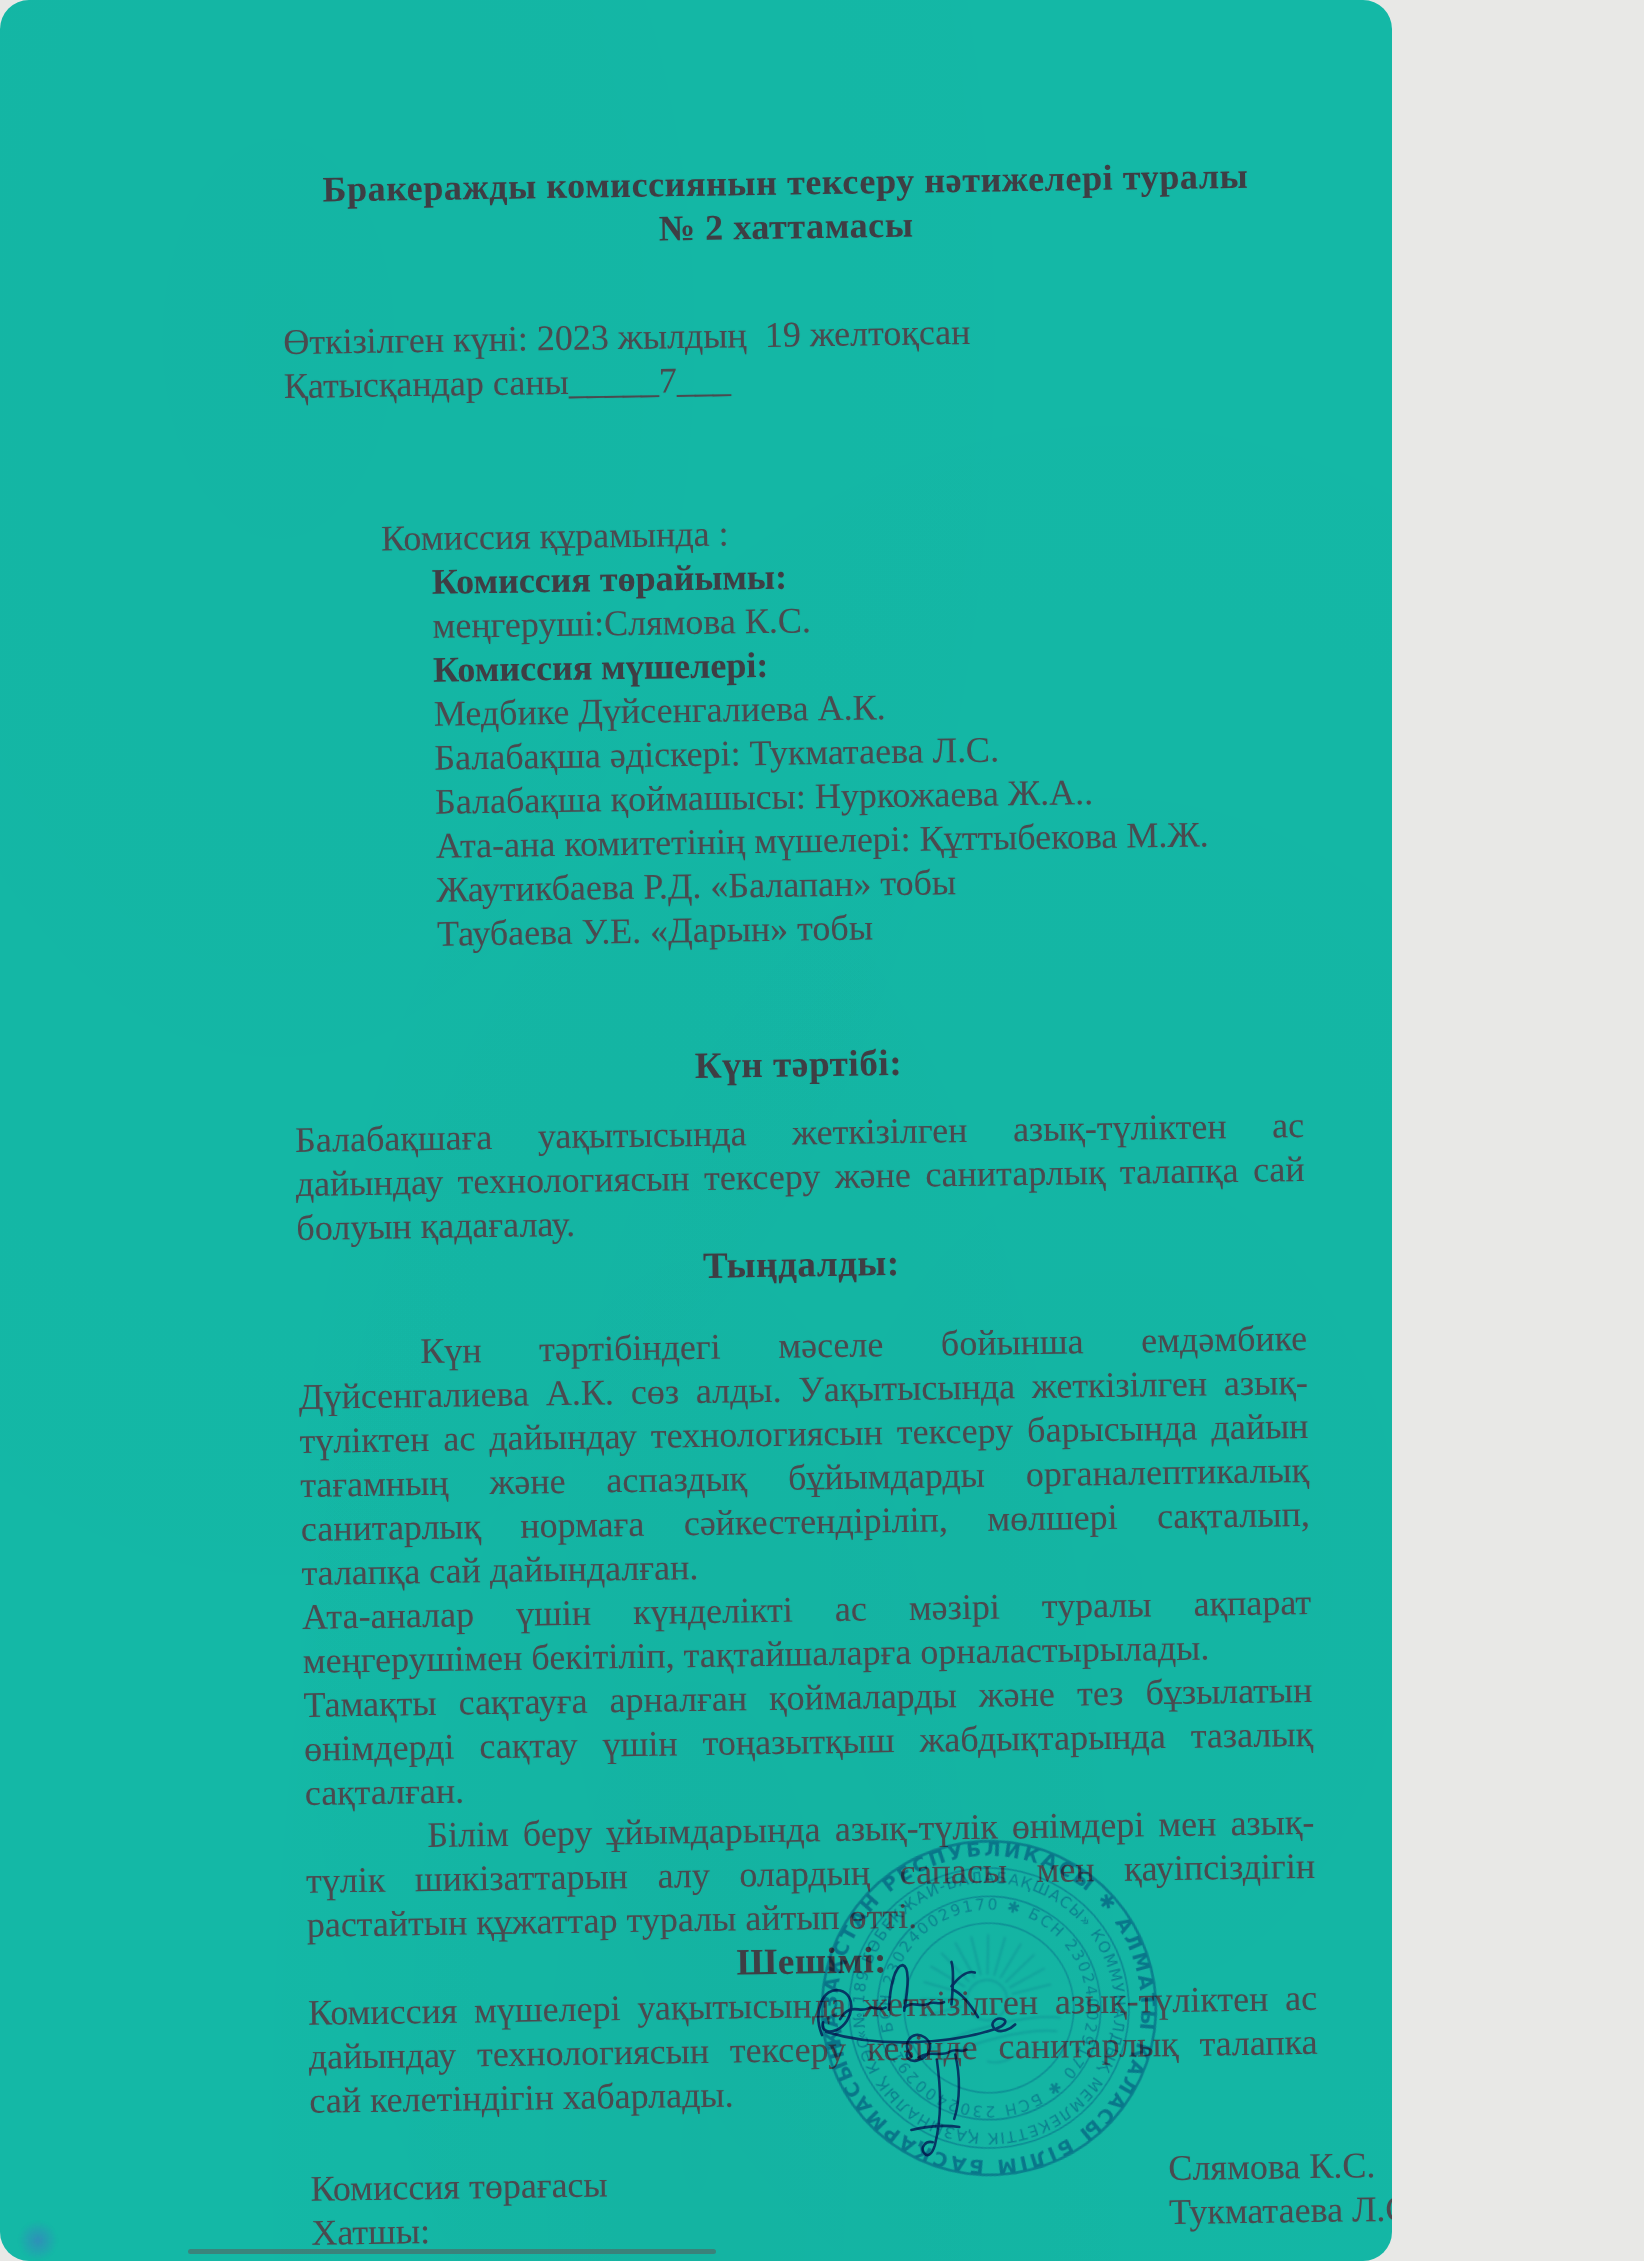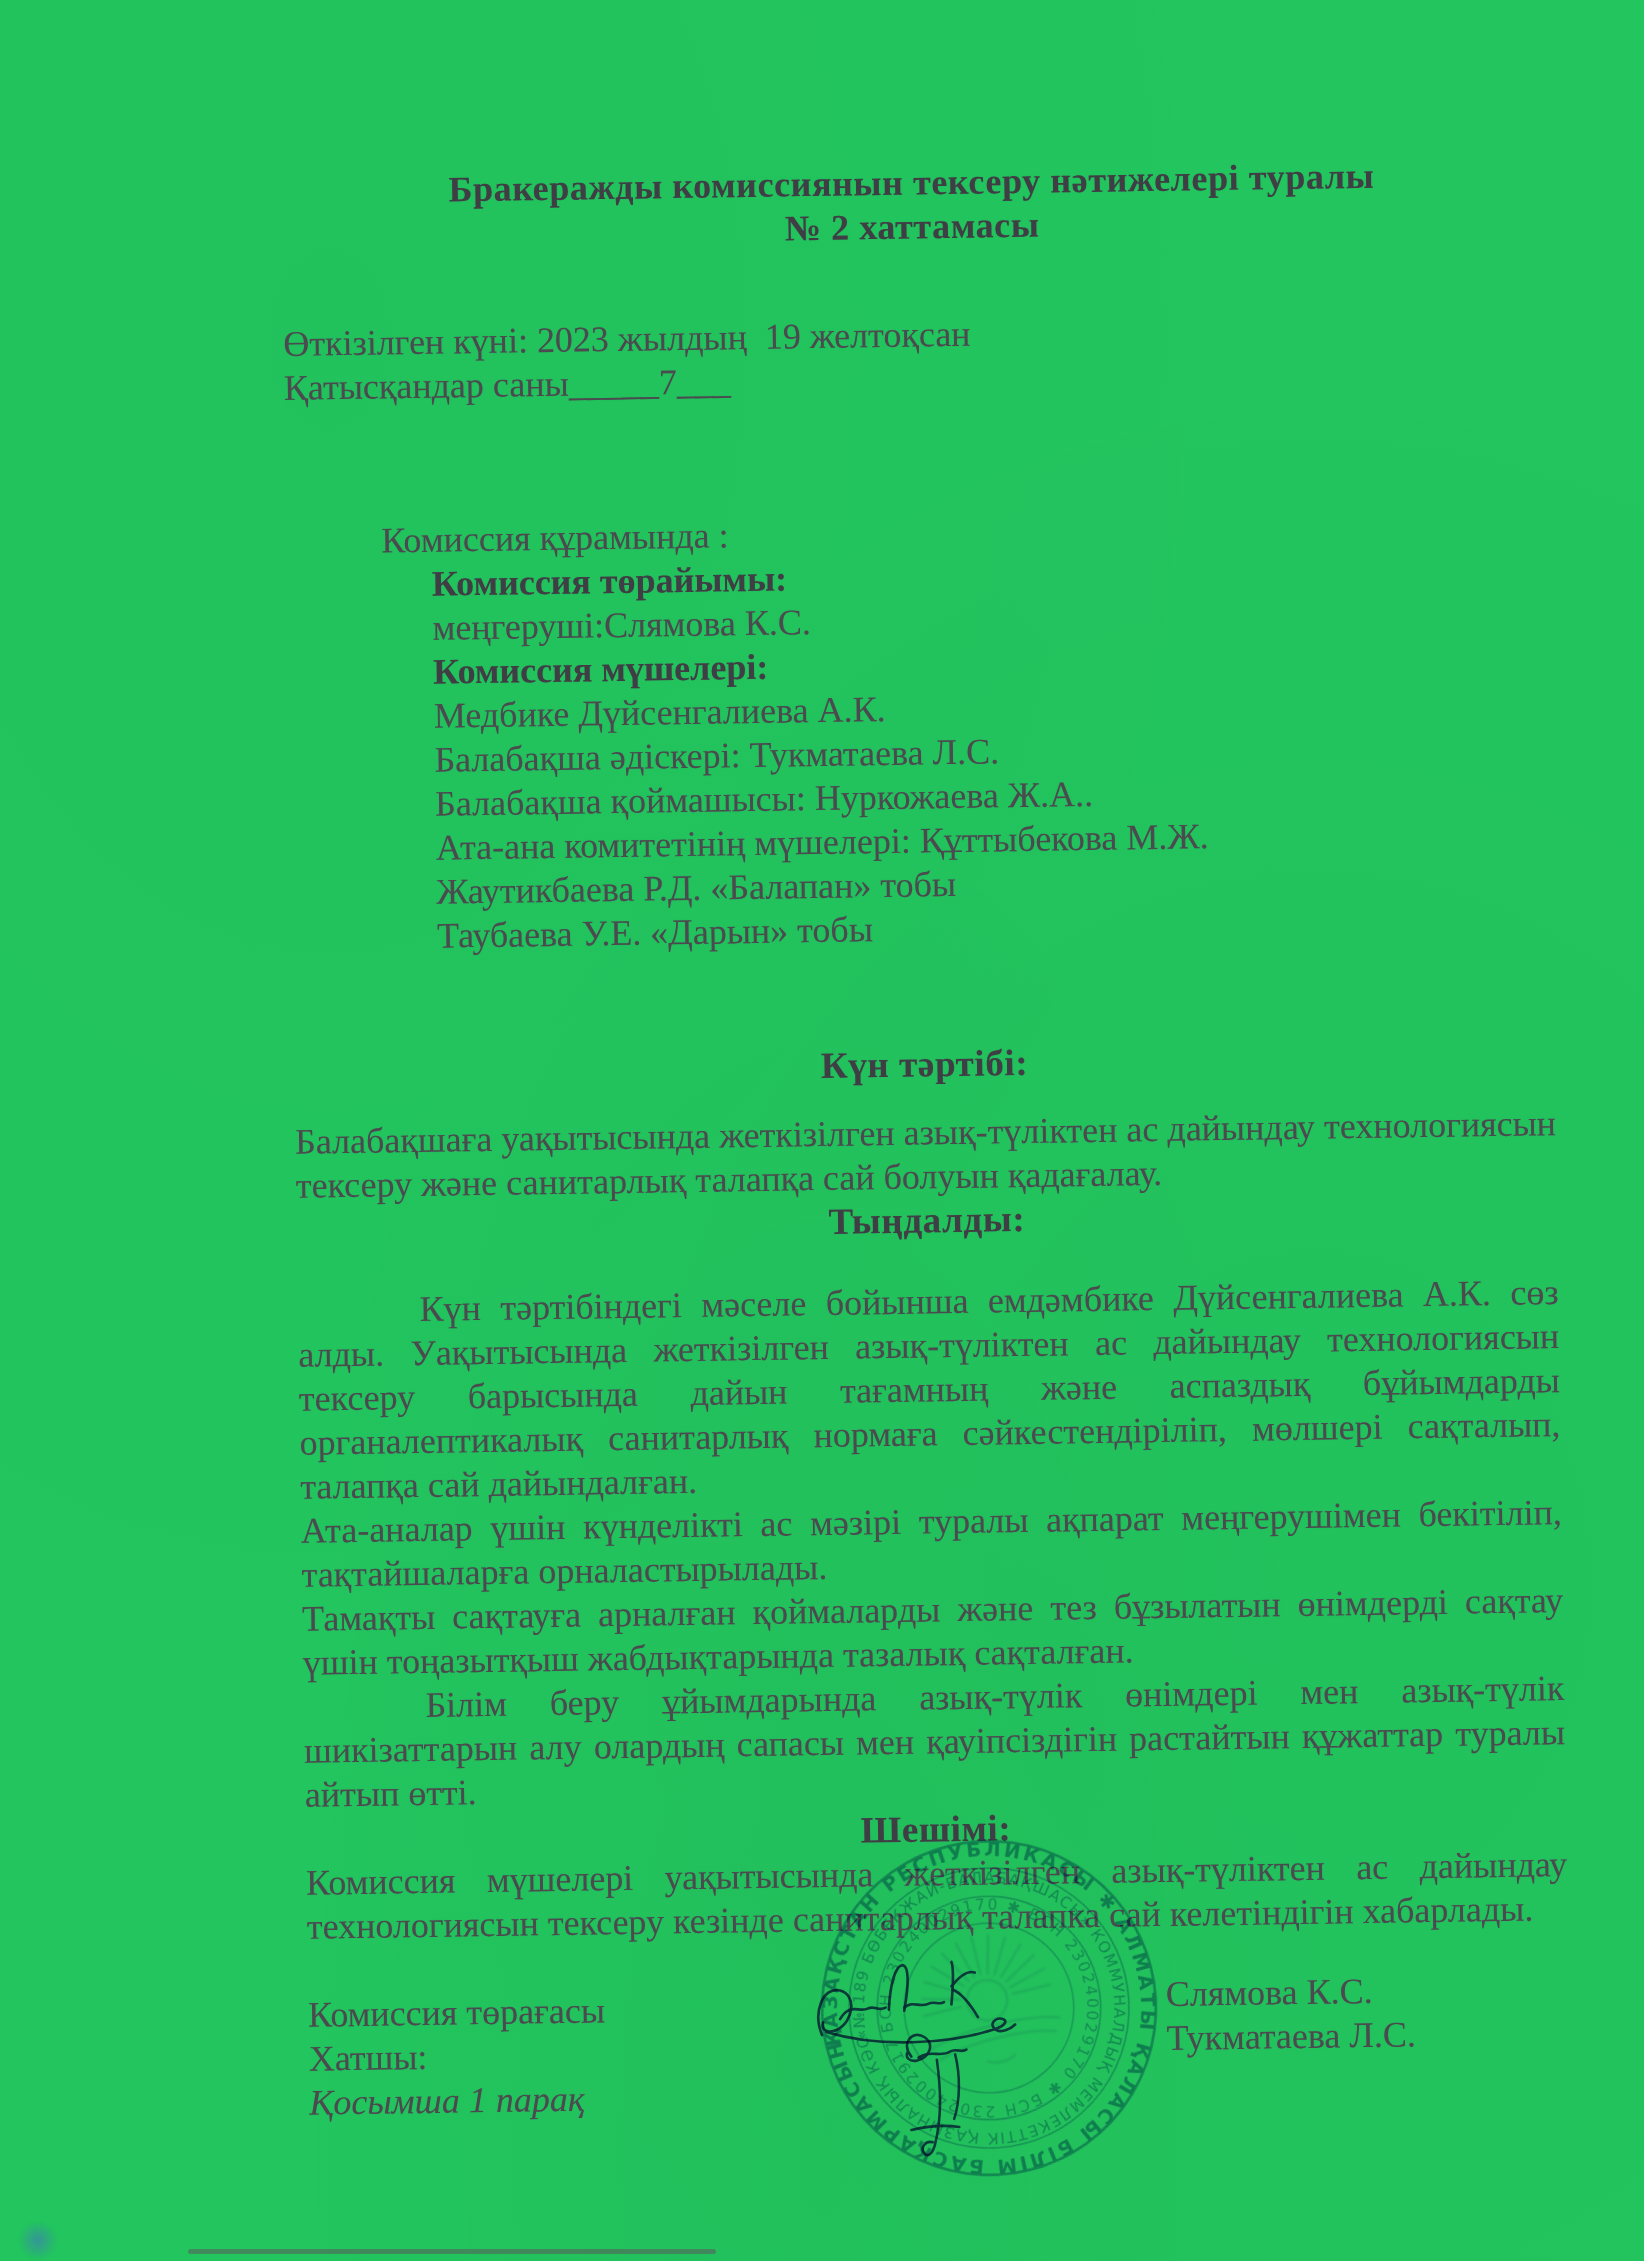--- a/index.html
+++ b/index.html
@@ -1,21 +1,22 @@
 <!DOCTYPE html>
 <html style="font-size:10.3px"><head>
 <meta charset="utf-8">
 <style>
   html,body{margin:0;padding:0;}
   body{background:#e8e8e6;font-family:"Liberation Serif", serif;}
   #viewport{
     position:relative;
-    width:1644px;height:2261px;
-    background:#22c55e;
+    width:1392px;height:2261px;
+    background:#14b8a6;
     overflow:hidden;
+    border-radius:29px;
   }
   
   #viewport::before{
     content:"";position:absolute;inset:0;
     background:
       radial-gradient(ellipse at 20% 15%, rgba(0,0,0,0.015), transparent 55%),
       radial-gradient(ellipse at 80% 70%, rgba(0,0,0,0.018), transparent 60%),
       radial-gradient(ellipse at 50% 95%, rgba(0,0,0,0.02), transparent 50%);
     pointer-events:none;
   }

